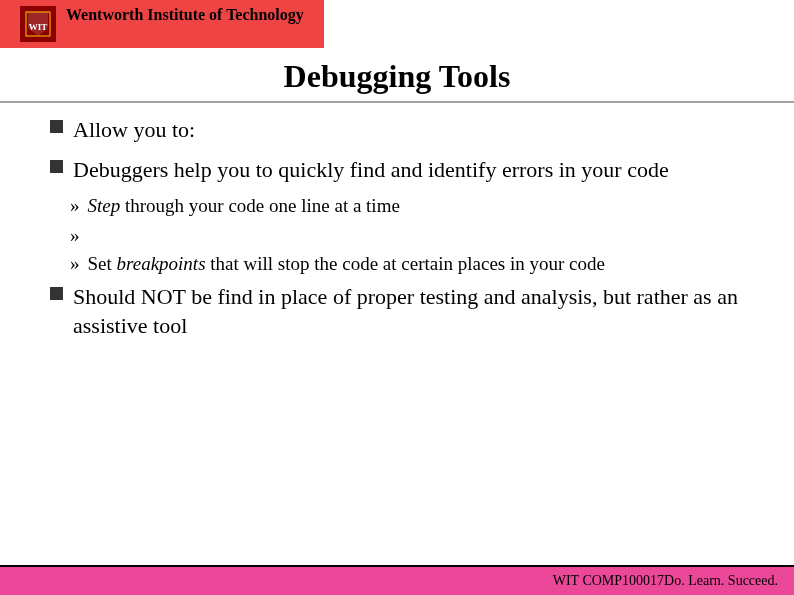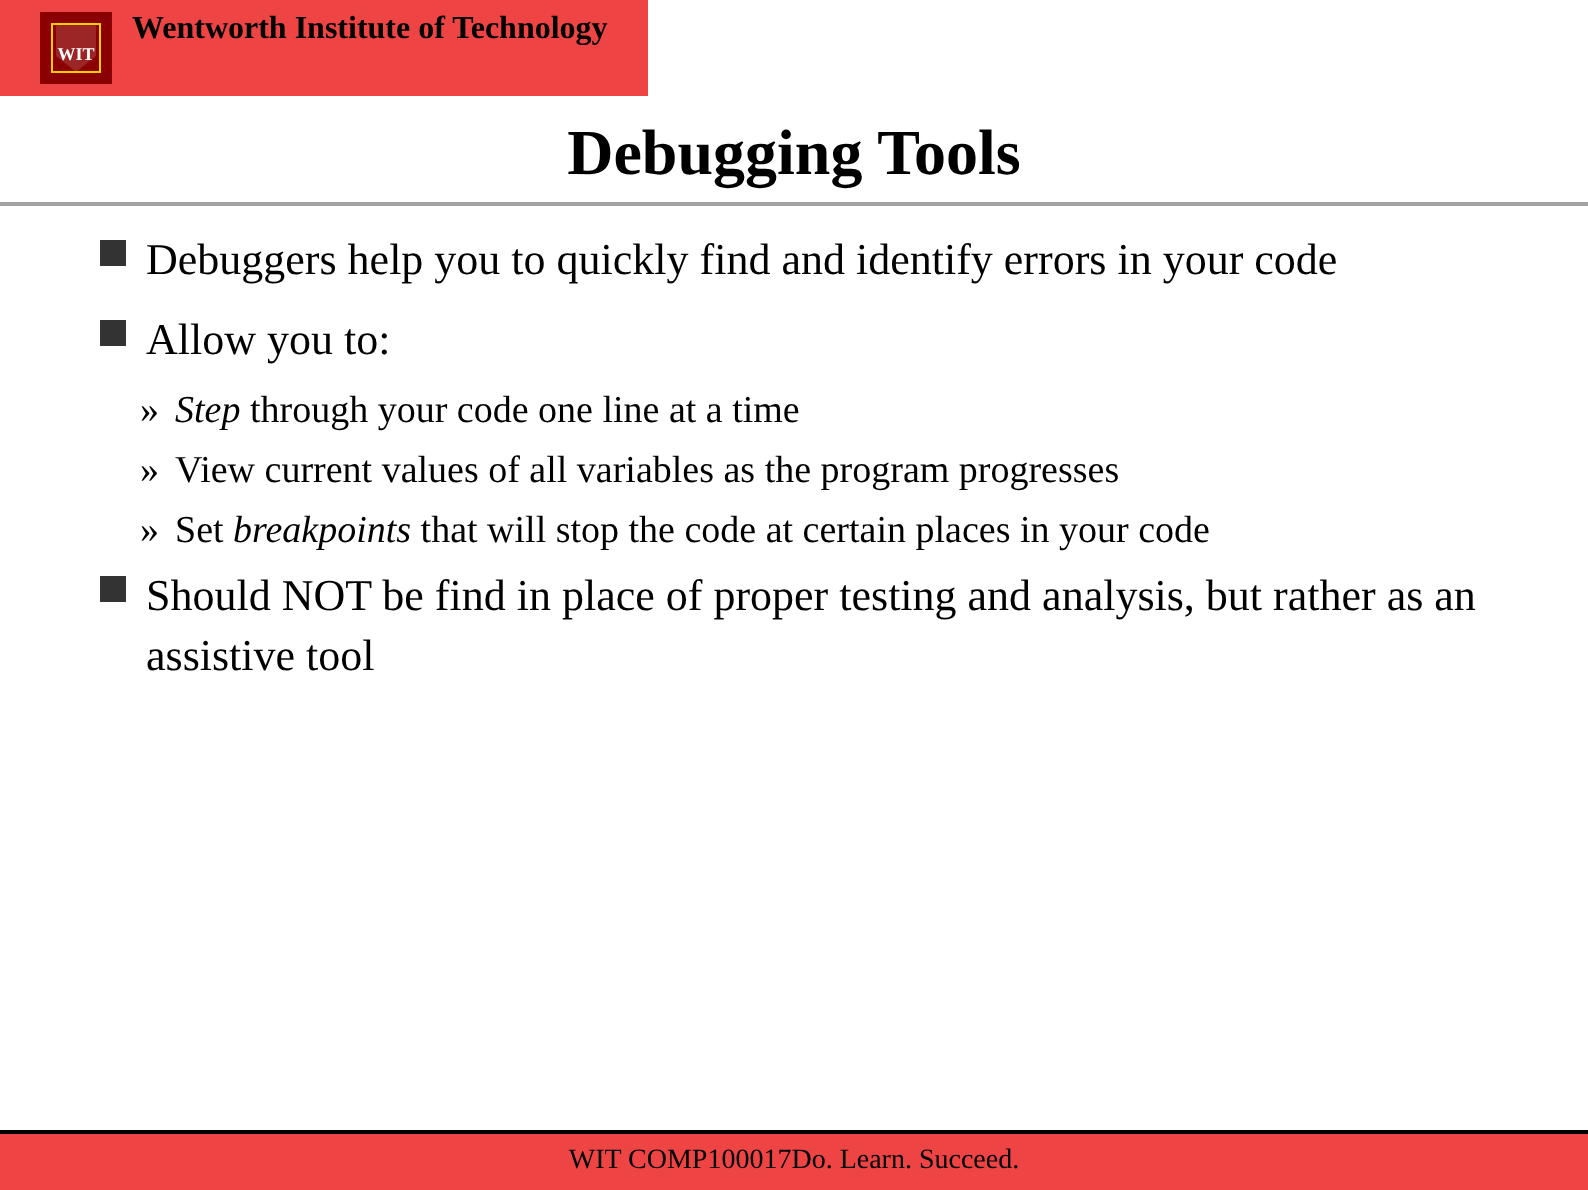--- a/index.html
+++ b/index.html
@@ -137,24 +137,24 @@
     }
 
     
     .footer {
       position: absolute;
       bottom: 0;
       left: 0;
       right: 0;
       border-top: 2px solid #000000;
       display: flex;
-      justify-content: center;
+      justify-content: flex-end;
       align-items: center;
       padding: 6px 16px;
-      background: #ef4444;
+      background: #ec4899;
     }
 
     .footer-text {
       font-size: 14px;
       color: #000000;
       font-family: 'Times New Roman', Times, serif;
     }
   </style>
 </head>
 <body>
@@ -175,40 +175,39 @@
 </div>
 
 <div class="title-section">
   <h1 class="page-title">Debugging Tools</h1>
 </div>
 
 <div class="content">
 
   <div class="bullet-item">
     <div class="bullet-square"></div>
-    <span class="bullet-text">Debuggers help you to quickly find and identify errors in your code</span>
+    <span class="bullet-text">Allow you to:</span>
   </div>
 
   <div class="bullet-item">
     <div class="bullet-square"></div>
-    <span class="bullet-text">Allow you to:</span>
+    <span class="bullet-text">Debuggers help you to quickly find and identify errors in your code</span>
   </div>
 
   <div class="sub-bullets">
 
     <div class="sub-bullet-item">
       <span class="sub-bullet-arrow">»</span>
       <span class="sub-bullet-text">
         <span class="italic">Step</span> through your code one line at a time
       </span>
     </div>
 
     <div class="sub-bullet-item">
       <span class="sub-bullet-arrow">»</span>
-      <span class="sub-bullet-text">View current values of all variables as the program progresses</span>
     </div>
 
     <div class="sub-bullet-item">
       <span class="sub-bullet-arrow">»</span>
       <span class="sub-bullet-text">Set <span class="italic">breakpoints</span> that will stop the code at certain places in your code</span>
     </div>
 
   </div>
 
   <div class="bullet-item">

